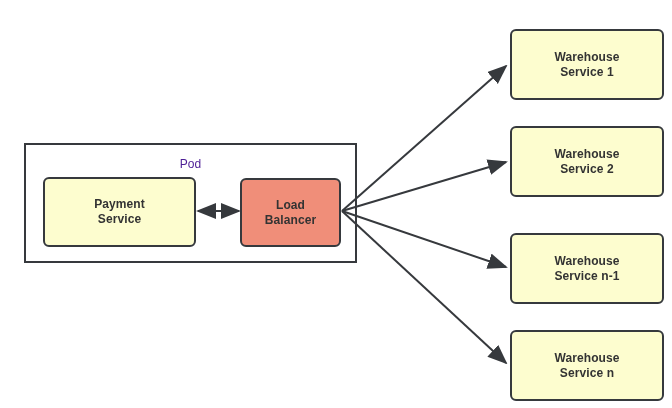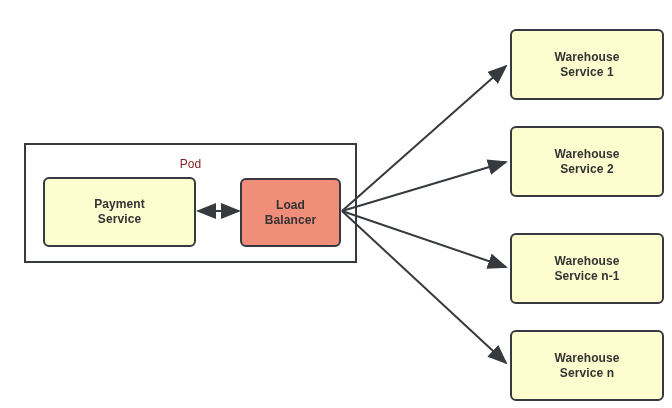--- a/index.html
+++ b/index.html
@@ -49,21 +49,21 @@
   
   .group-node {
     border: 2px solid #36393d;
     background: transparent;
     align-items: flex-start;
     justify-content: center;
     padding-top: 12px;
   }
   .group-label {
     font-size: 12px;
-    color: #7f1d1d;
+    color: #4c1d95;
   }
 
   
   .box-node {
     border: 2px solid #36393d;
     border-radius: 6px;
   }
   .fill-yellow { background: #fdfdcf; }
   .fill-salmon { background: #f08e79; }
 

